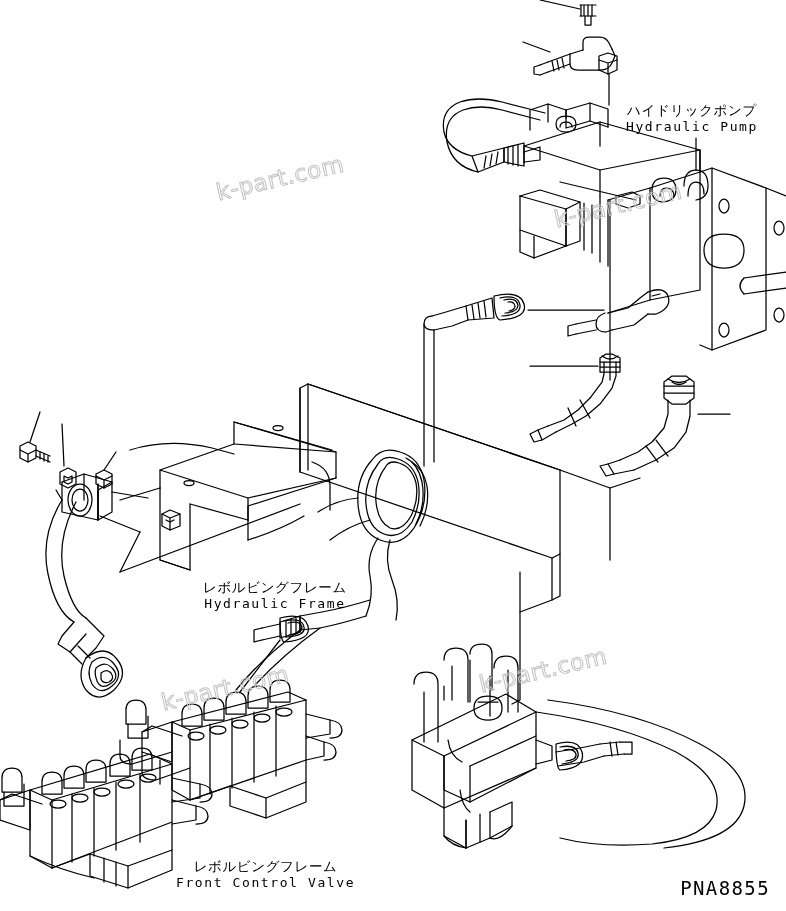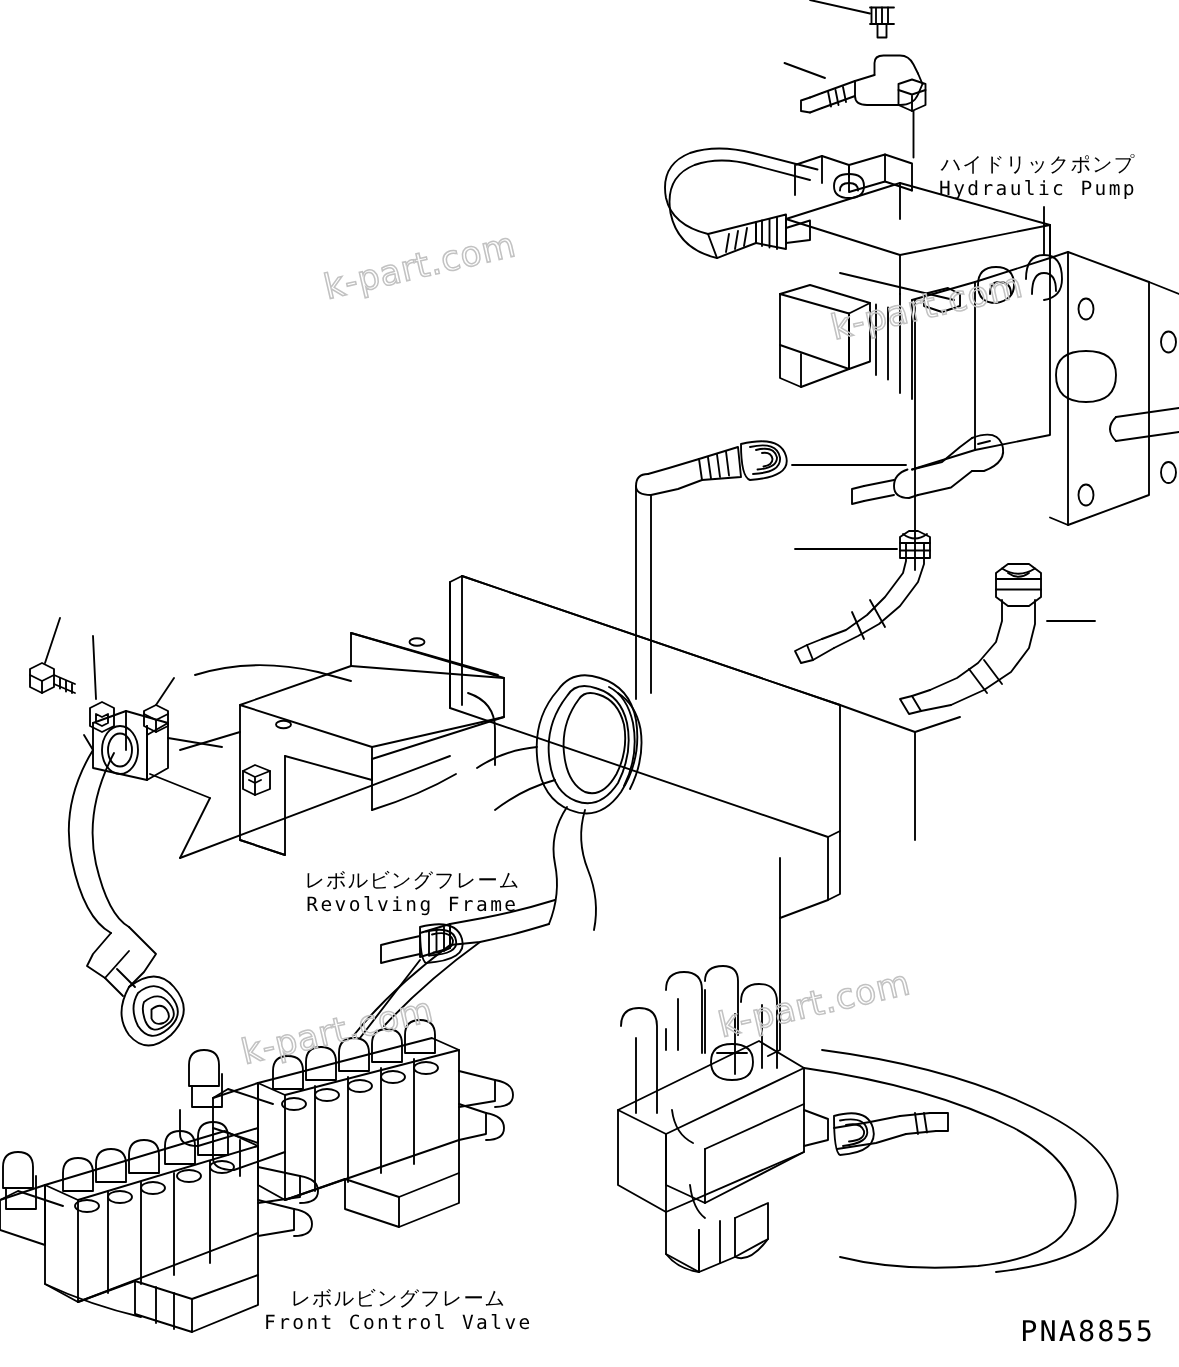--- a/index.html
+++ b/index.html
@@ -496,21 +496,21 @@
   <div class="wm wm-outline" style="left:478px; top:657px; transform:rotate(-13deg); font-size:23px;">k-part.com</div>
   <div class="wm wm-outline" style="left:160px; top:675px; transform:rotate(-13deg); font-size:23px;">k-part.com</div>
 
   <div class="lbl" style="left:626px; top:103px;">
     <span class="jp">ハイドリックポンプ</span>
     <span class="en">Hydraulic Pump</span>
   </div>
 
   <div class="lbl" style="left:203px; top:580px;">
     <span class="jp">レボルビングフレーム</span>
-    <span class="en">Revolving Frame</span>
+    <span class="en">Hydraulic Frame</span>
   </div>
 
 
 
   <div class="lbl" style="left:176px; top:859px;">
     <span class="jp">レボルビングフレーム</span>
     <span class="en">Front Control Valve</span>
   </div>
 
   <div id="partno">PNA8855</div>

